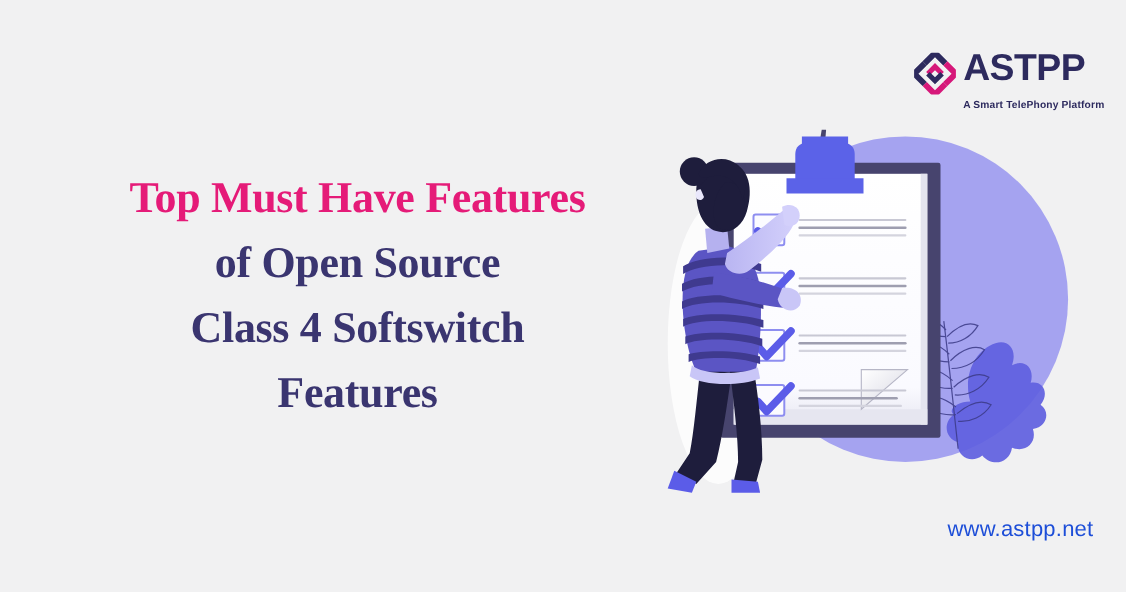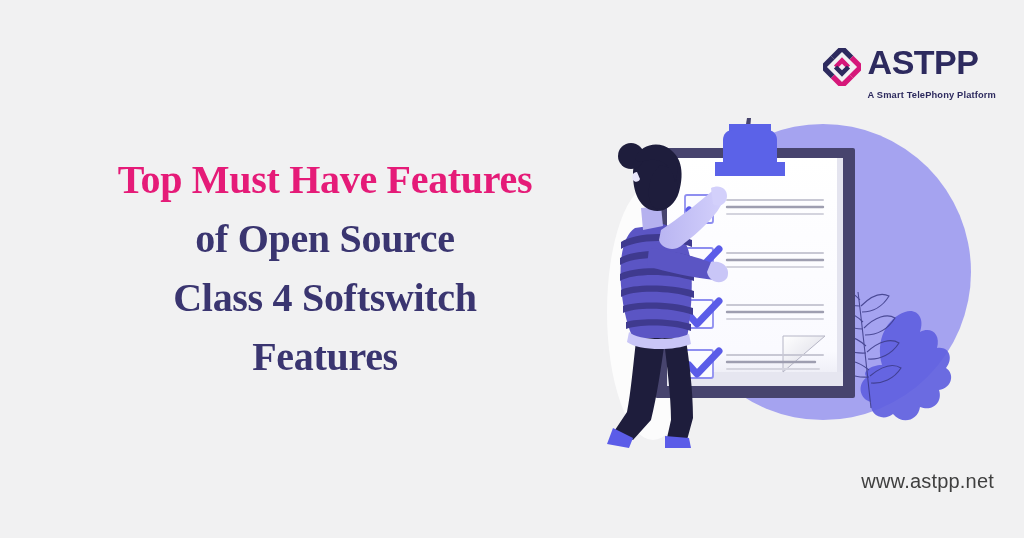--- a/index.html
+++ b/index.html
@@ -18,21 +18,21 @@
     width: 1024px;
     height: 538px;
     background: #f1f1f2;
     overflow: hidden;
   }
 
   
   .logo {
     position: absolute;
     top: 46px;
-    right: 28px;
+    right: 20px;
     display: flex;
     align-items: flex-start;
     gap: 7px;
   }
   .logo-mark {
     width: 38px;
     height: 38px;
     margin-top: 2px;
   }
   .logo-text-wrap {
@@ -80,21 +80,21 @@
   }
 
   
   .site-url {
     position: absolute;
     right: 30px;
     bottom: 45px;
     font-family: "Liberation Sans", sans-serif;
     font-size: 20px;
     font-weight: normal;
-    color: #404040;
+    color: #1d4ed8;
     letter-spacing: 0.2px;
     margin-top: 44px;
   }
 
   
   .illustration {
     position: absolute;
     left: 575px;
     top: 100px;
     width: 430px;

